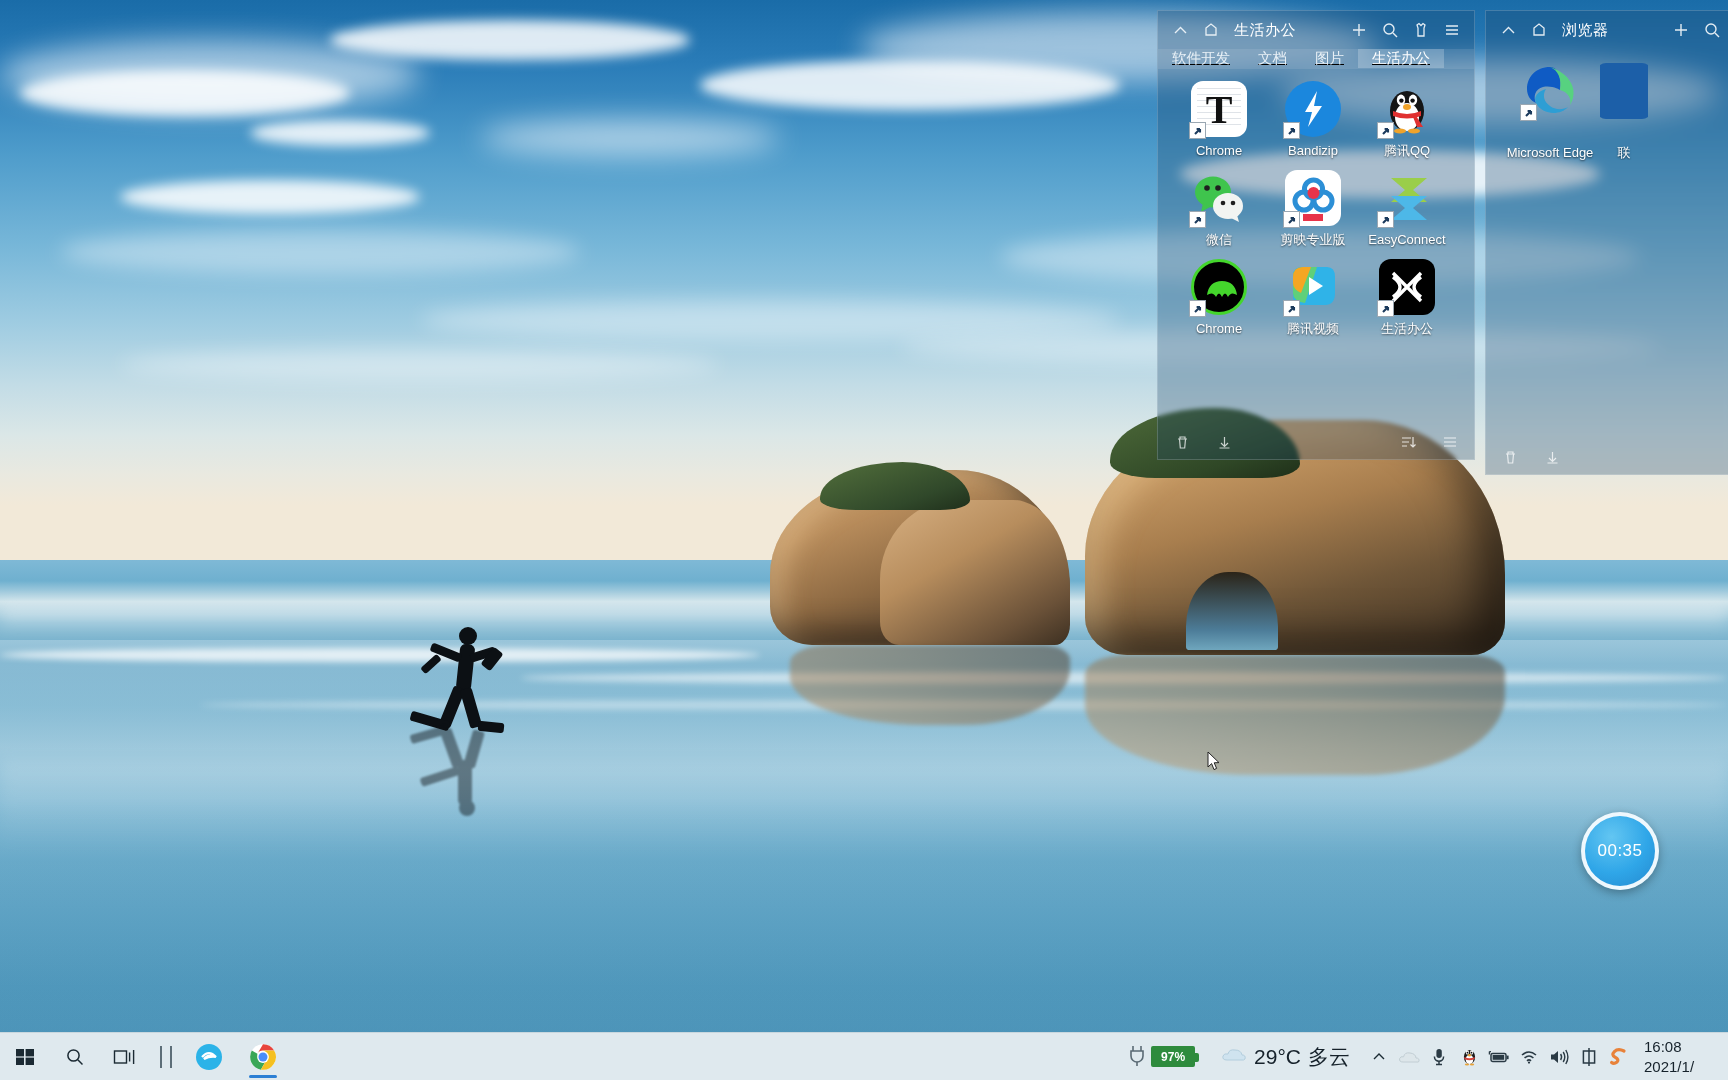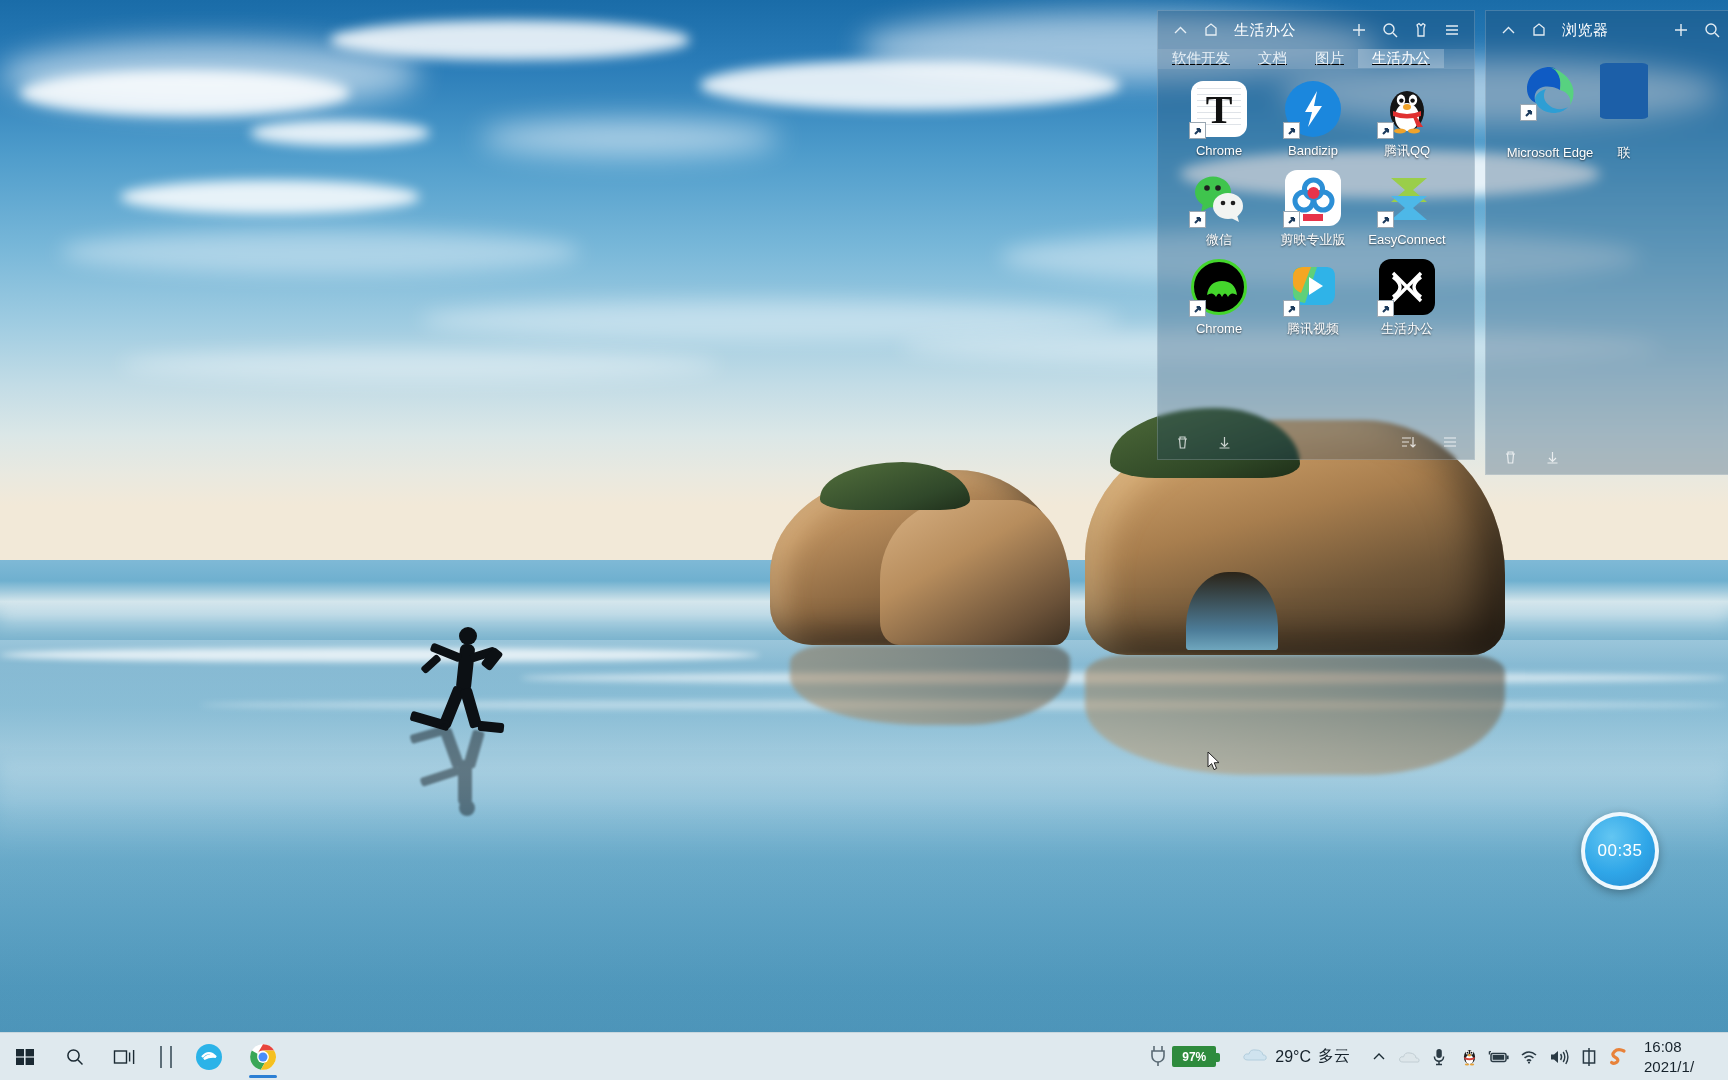--- a/index.html
+++ b/index.html
@@ -194,21 +194,21 @@
   .tb-sep.dbl{width:8px;background:none;border-left:2px solid #5d6e78;border-right:2px solid #5d6e78;}
   .tb-mid{flex:1;}
   .tb-right{display:flex;align-items:center;height:47px;padding-right:6px;gap:0;}
   .battery-pill{display:flex;align-items:center;gap:3px;margin-right:26px;}
   .batt-box{
     width:44px;height:21px;border:2px solid #2e8b3d;box-sizing:border-box;
     background:#2e8b3d;color:#fff;font-size:12px;font-weight:bold;
     display:flex;align-items:center;justify-content:center;position:relative;border-radius:2px;
   }
   .batt-box:after{content:"";position:absolute;right:-6px;top:5px;width:4px;height:9px;background:#2e8b3d;border-radius:0 2px 2px 0;}
-  .weather{display:flex;align-items:center;gap:7px;color:#16222b;font-size:16px;margin-right:14px;}
+  .weather{display:flex;align-items:center;gap:7px;color:#16222b;font-size:21px;margin-right:14px;}
   .tray{display:flex;align-items:center;gap:0;}
   .tray-item{width:30px;height:47px;display:flex;align-items:center;justify-content:center;}
   .clock{
     display:flex;flex-direction:column;align-items:flex-start;justify-content:center;
     color:#16222b;font-size:15px;line-height:20px;padding-left:10px;width:78px;overflow:hidden;
   }
 </style>
 </head>
 <body>
 

